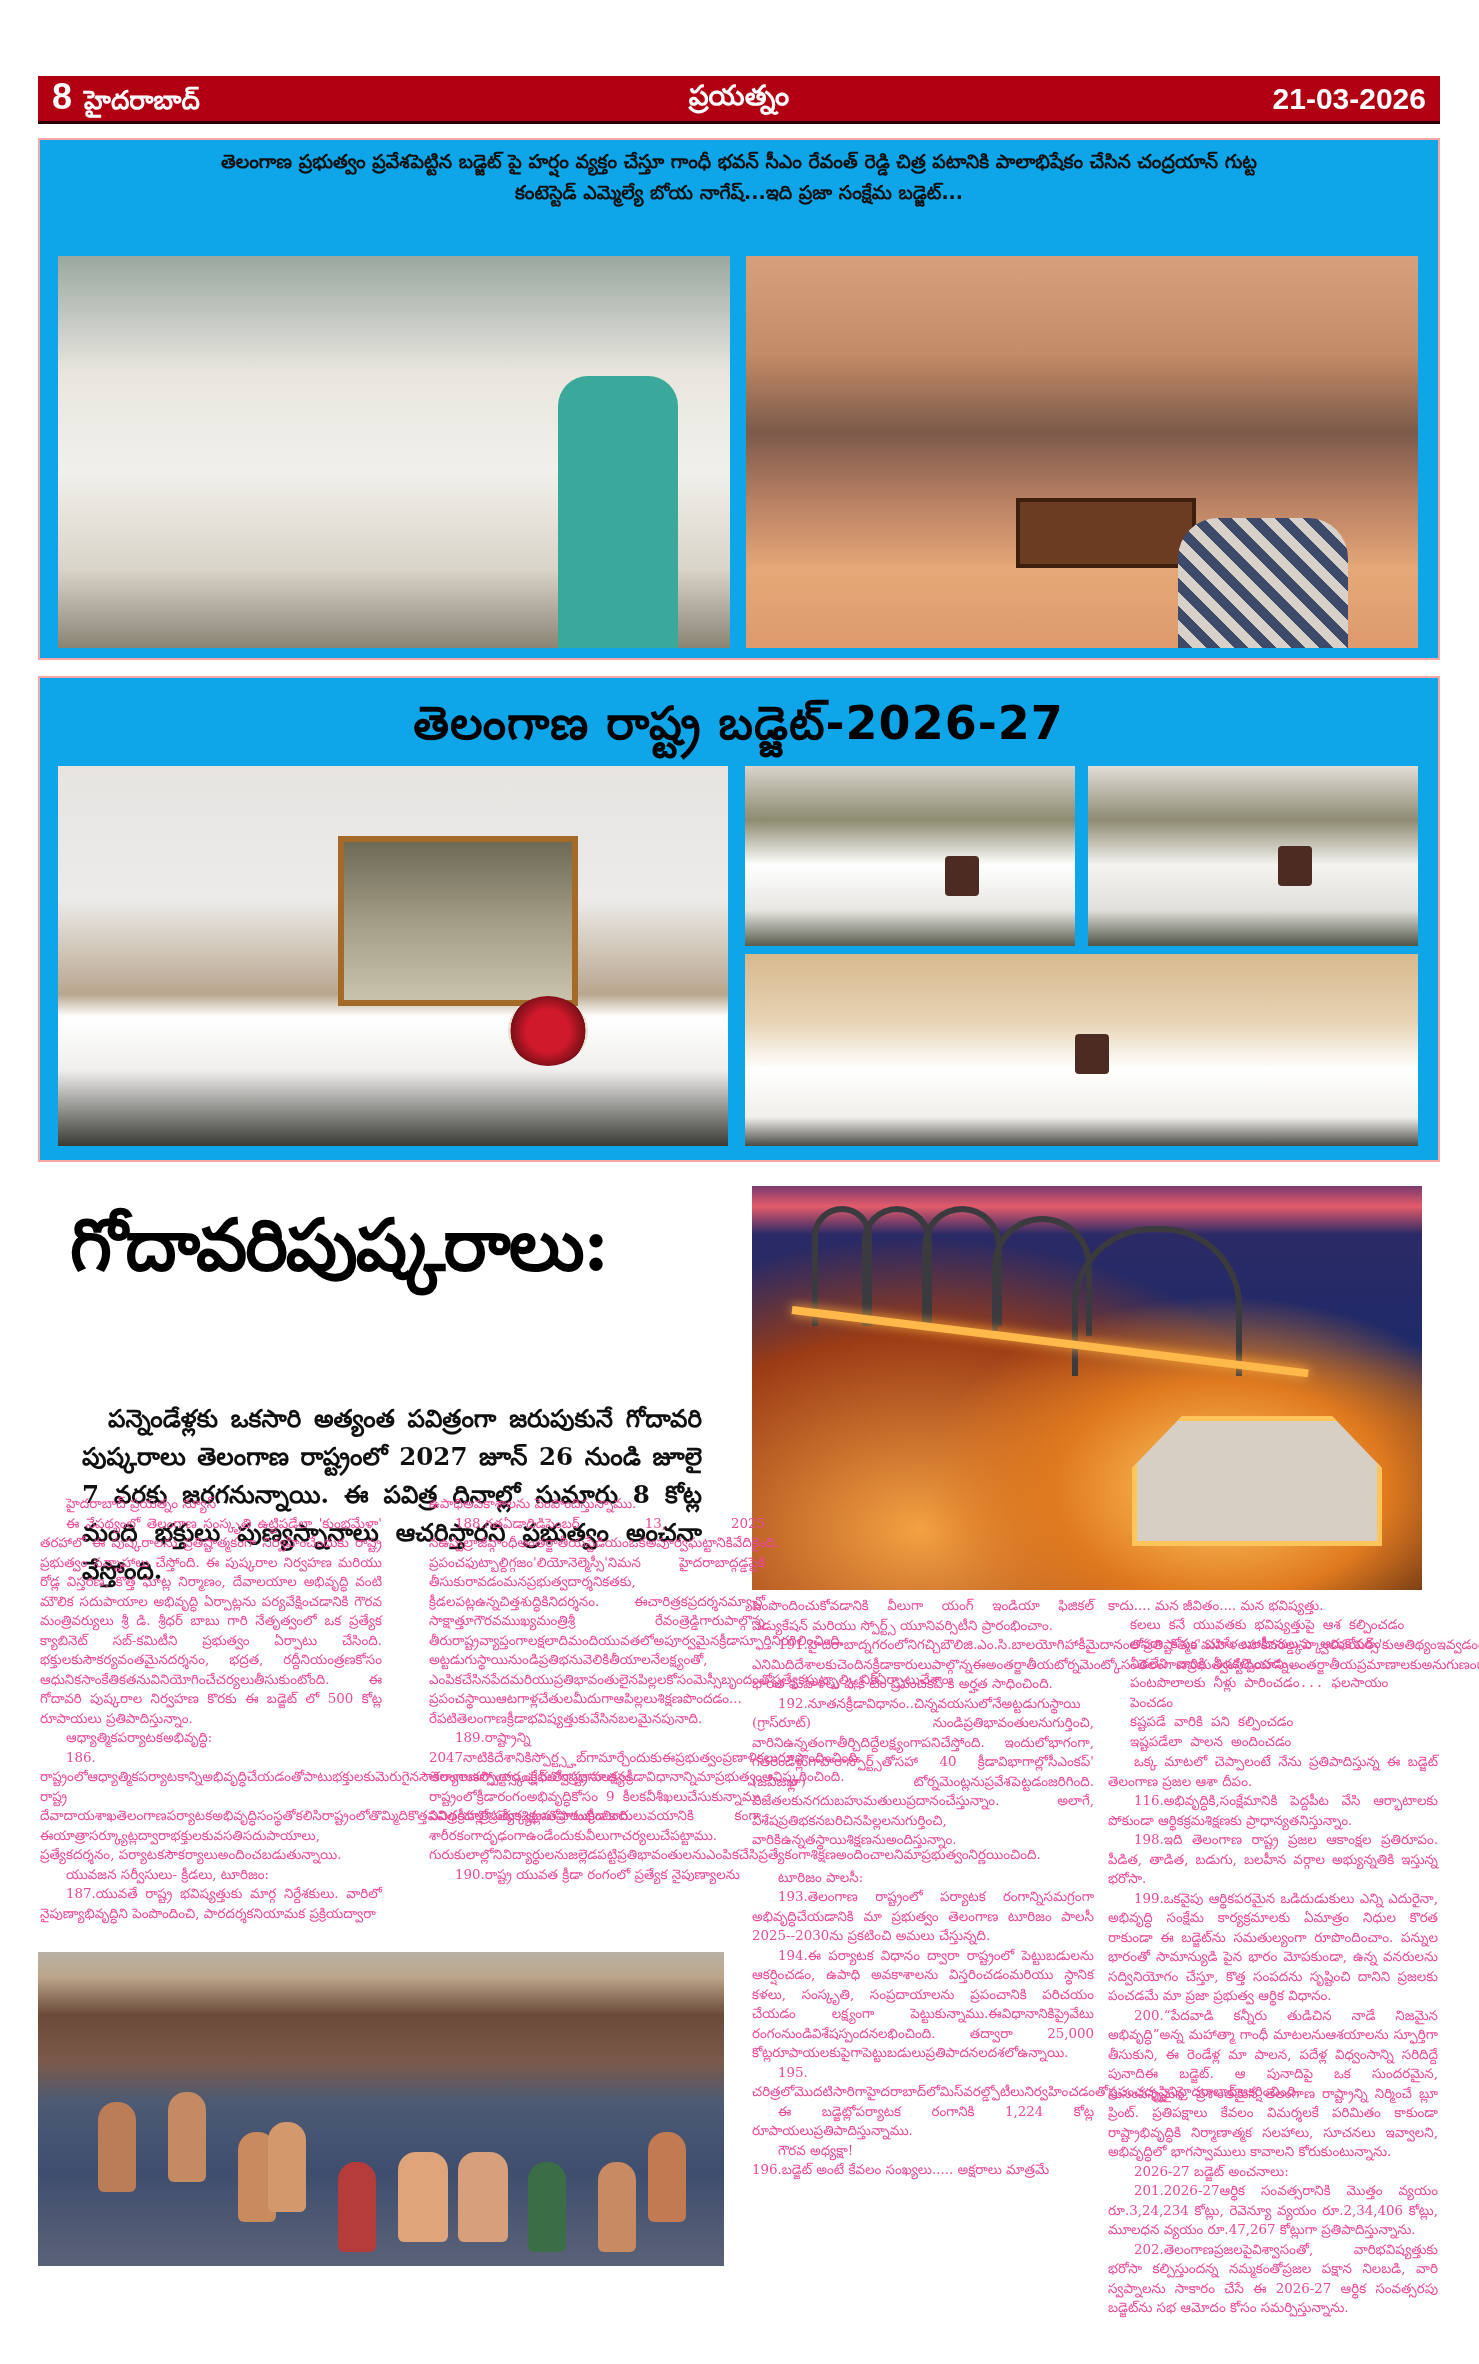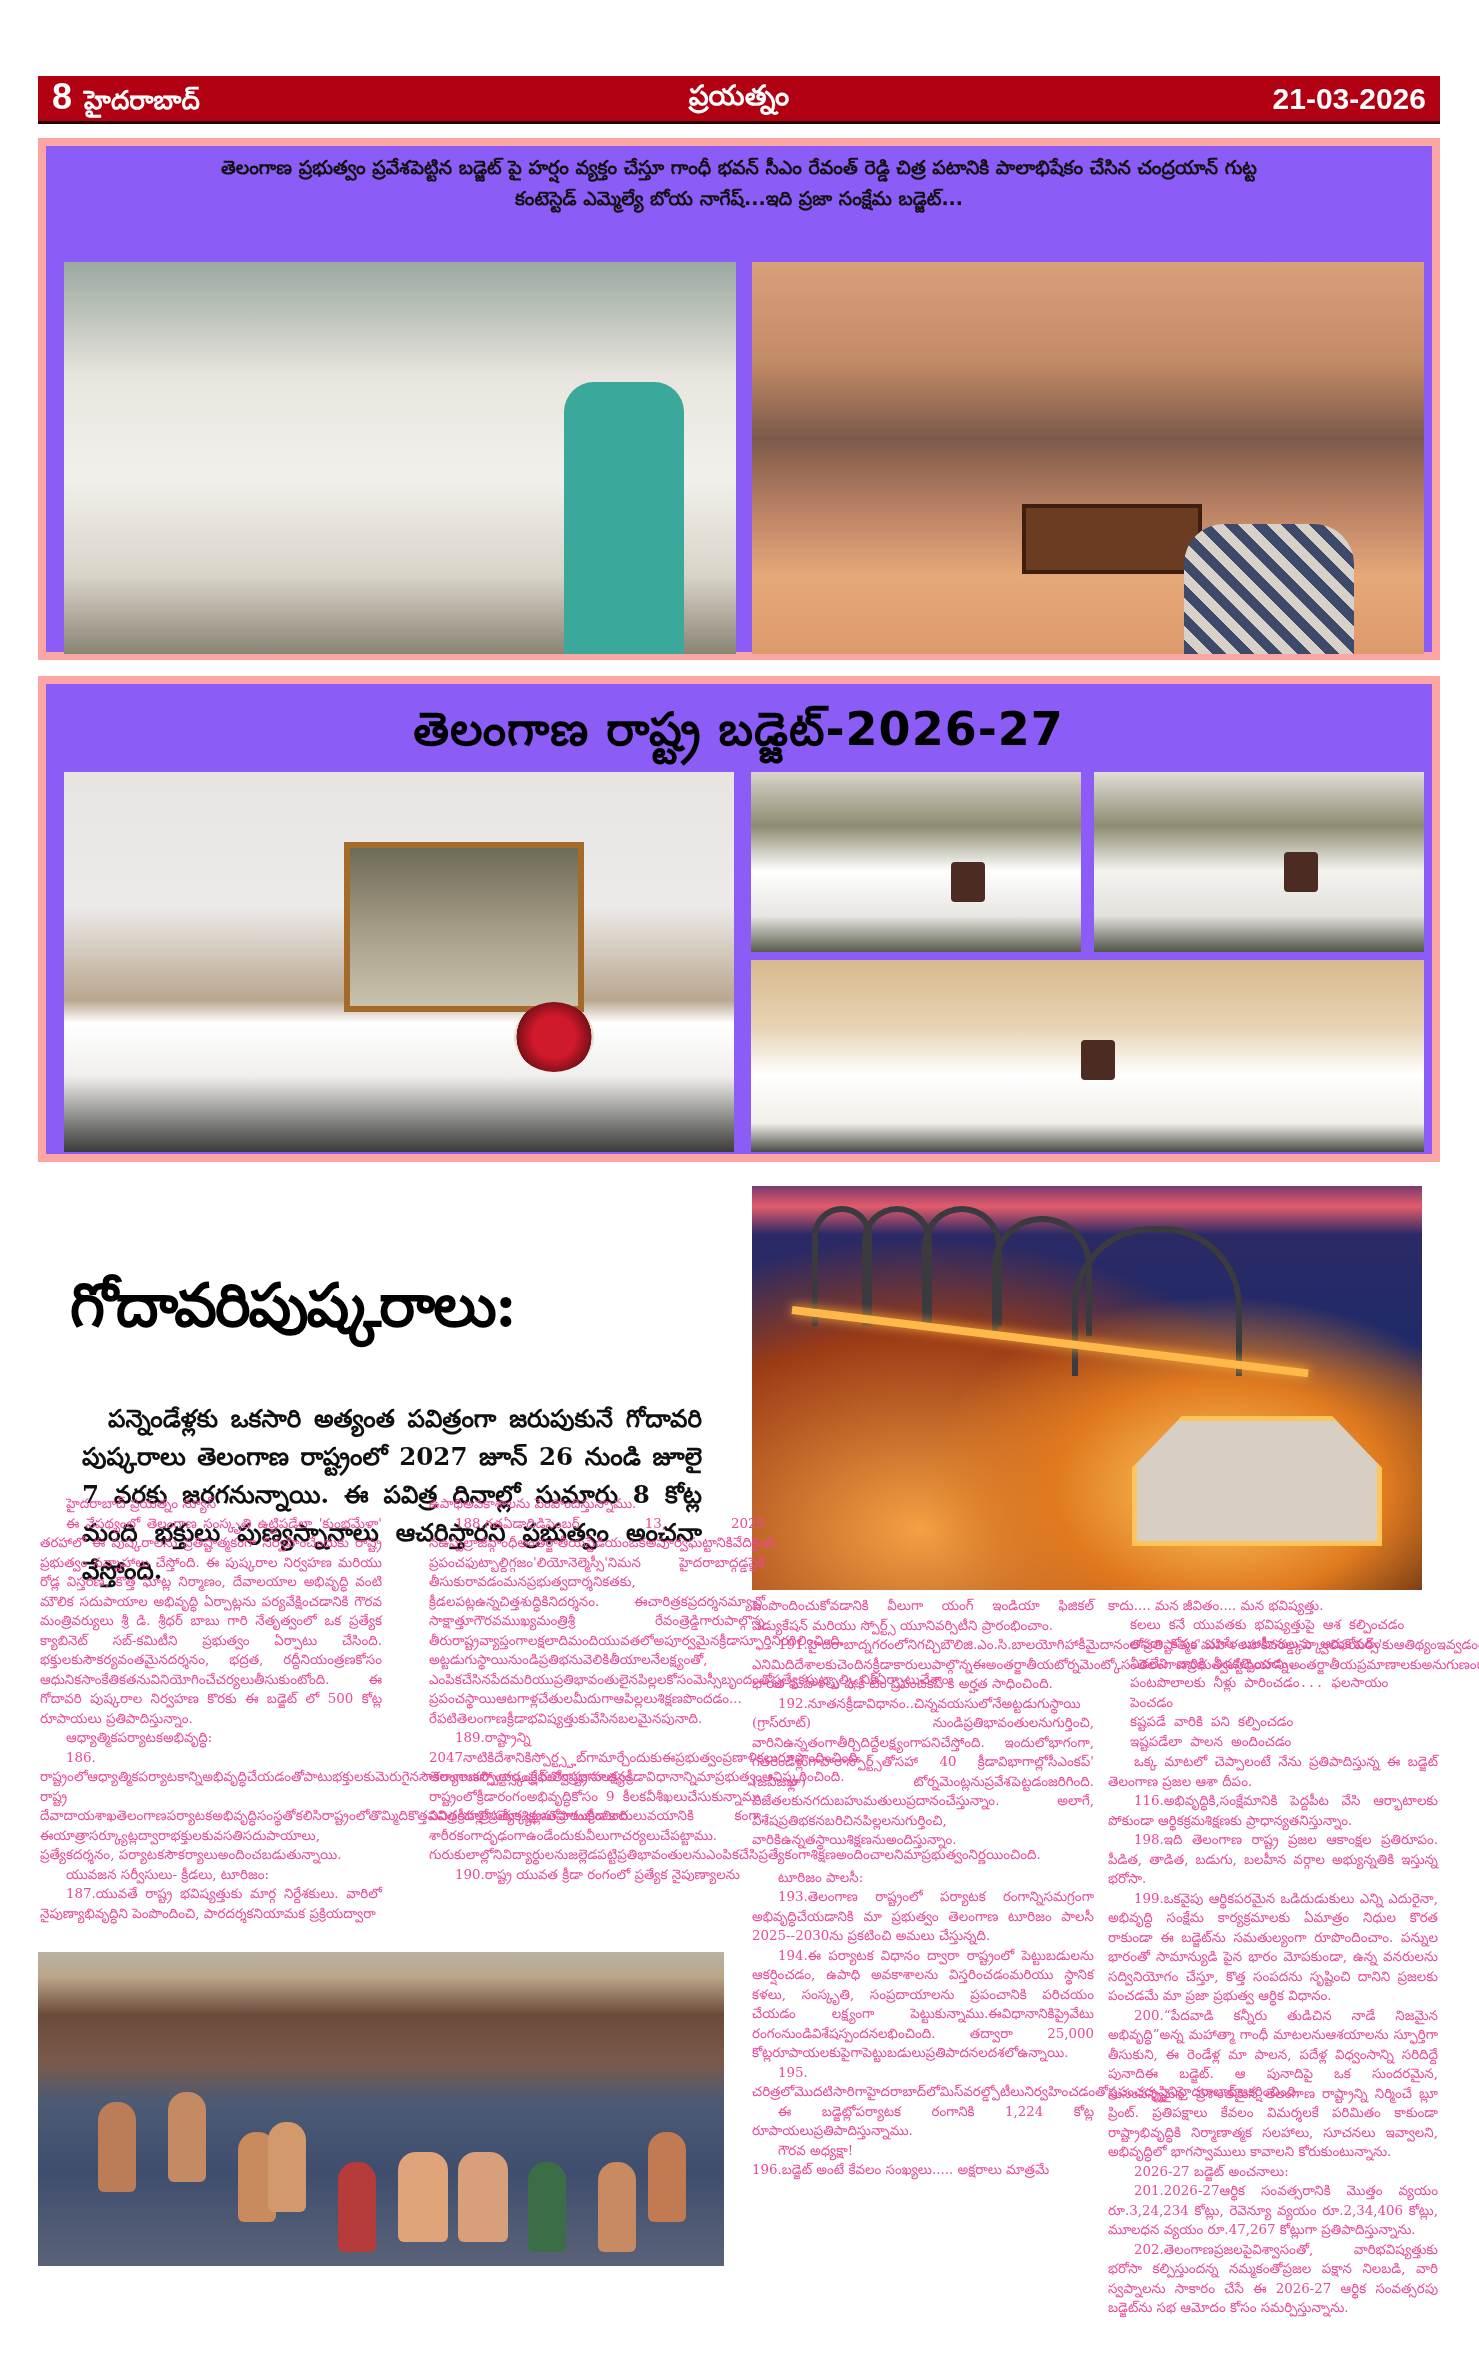--- a/index.html
+++ b/index.html
@@ -11,21 +11,21 @@
     background: #b00012; border-bottom: 3px solid #2a0005;
     display: flex; align-items: center; justify-content: space-between;
     padding: 0 14px; color: #fff;
   }
   .masthead .left { display: flex; align-items: baseline; gap: 12px; }
   .masthead .page-no { font-family: "Liberation Sans", sans-serif; font-weight: 700; font-size: 36px; }
   .masthead .city { font-weight: 700; font-size: 26px; }
   .masthead .paper { font-weight: 700; font-size: 28px; position: absolute; left: 50%; transform: translateX(-50%); }
   .masthead .date { font-family: "Liberation Sans", sans-serif; font-weight: 700; font-size: 30px; }
 
-  .box { position: absolute; border: 8px solid #fca5a5; background: #8b5cf6; }
+  .box { position: absolute; border: 2px solid #fca5a5; background: #0ea5e9; }
   .box1 { left: 38px; top: 138px; width: 1402px; height: 522px; }
   .caption {
     position: absolute; left: 0; right: 0; top: 6px; text-align: center;
     font-weight: 700; font-size: 19px; line-height: 31px; padding: 0 60px;
   }
   .photo { position: absolute; overflow: hidden; }
   .ph-cm-portrait { left: 18px; top: 116px; width: 672px; height: 392px;
     background: linear-gradient(180deg,#9aa8a0 0%,#e9e6df 30%,#f2f0ec 55%,#d9d4c8 80%,#8a8475 100%); }
   .ph-cm-portrait .poster { position: absolute; left: 255px; top: 150px; width: 190px; height: 242px;
     background: linear-gradient(160deg,#c8e6ff,#ffffff 40%,#e9f3ff); border: 2px solid #c6d3e6; }
@@ -46,22 +46,22 @@
   .ph-b1 { left: 18px; top: 88px; width: 670px; height: 380px;
     background: linear-gradient(180deg,#e7e4e1 0%,#ecebea 35%,#b9a68e 60%,#ffffff 66%,#f0efed 80%,#3a3a36 100%); }
   .ph-b1 .painting { position:absolute; left:280px; top:70px; width:240px; height:170px; background: linear-gradient(180deg,#6d6a55,#a39c86,#c9c3ae); border:6px solid #a36a2a; }
   .ph-b1 .bouquet { position:absolute; left:450px; top:230px; width:80px; height:70px; background: radial-gradient(circle,#d0192b 40%,#7a0f18 70%,#e6e0cf 71%); border-radius:50%; }
   .ph-b2 { left: 705px; top: 88px; width: 330px; height: 180px; background: linear-gradient(180deg,#d8d4cc 0%,#8d8b70 30%,#ffffff 55%,#e7e6e2 80%,#5a5d4d 100%); }
   .ph-b3 { left: 1048px; top: 88px; width: 330px; height: 180px; background: linear-gradient(180deg,#e1ded8 0%,#8e8b72 30%,#f4f3f0 55%,#e2e0db 80%,#4f5547 100%); }
   .ph-b4 { left: 705px; top: 276px; width: 673px; height: 192px; background: linear-gradient(180deg,#d8b98e 0%,#e7d3b4 35%,#ffffff 60%,#f1efea 85%,#4a4a46 100%); }
   .ph-b4 .bag, .ph-b2 .bag, .ph-b3 .bag { position:absolute; width:34px; height:40px; background:#4c2c22; border-radius:4px; }
 
   .headline-godavari {
-    position: absolute; left: 70px; top: 1250px; width: 640px;
-    font-weight: 700; font-size: 60px; line-height: 110px; letter-spacing: -2px;
+    position: absolute; left: 70px; top: 1190px; width: 640px;
+    font-weight: 700; font-size: 72px; line-height: 110px; letter-spacing: -2px;
     font-family: "DejaVu Serif", serif; color: #000;
   }
   .lede {
     position: absolute; left: 82px; top: 1400px; width: 620px;
     font-weight: 700; font-size: 24.5px; line-height: 38px; text-align: justify;
     text-indent: 26px; font-family: "DejaVu Serif", serif;
   }
   .ph-bridge { left: 752px; top: 1186px; width: 670px; height: 404px;
     background:
       radial-gradient(ellipse at 70% 75%, #ffcc66 0%, #e07a1f 25%, transparent 45%),

